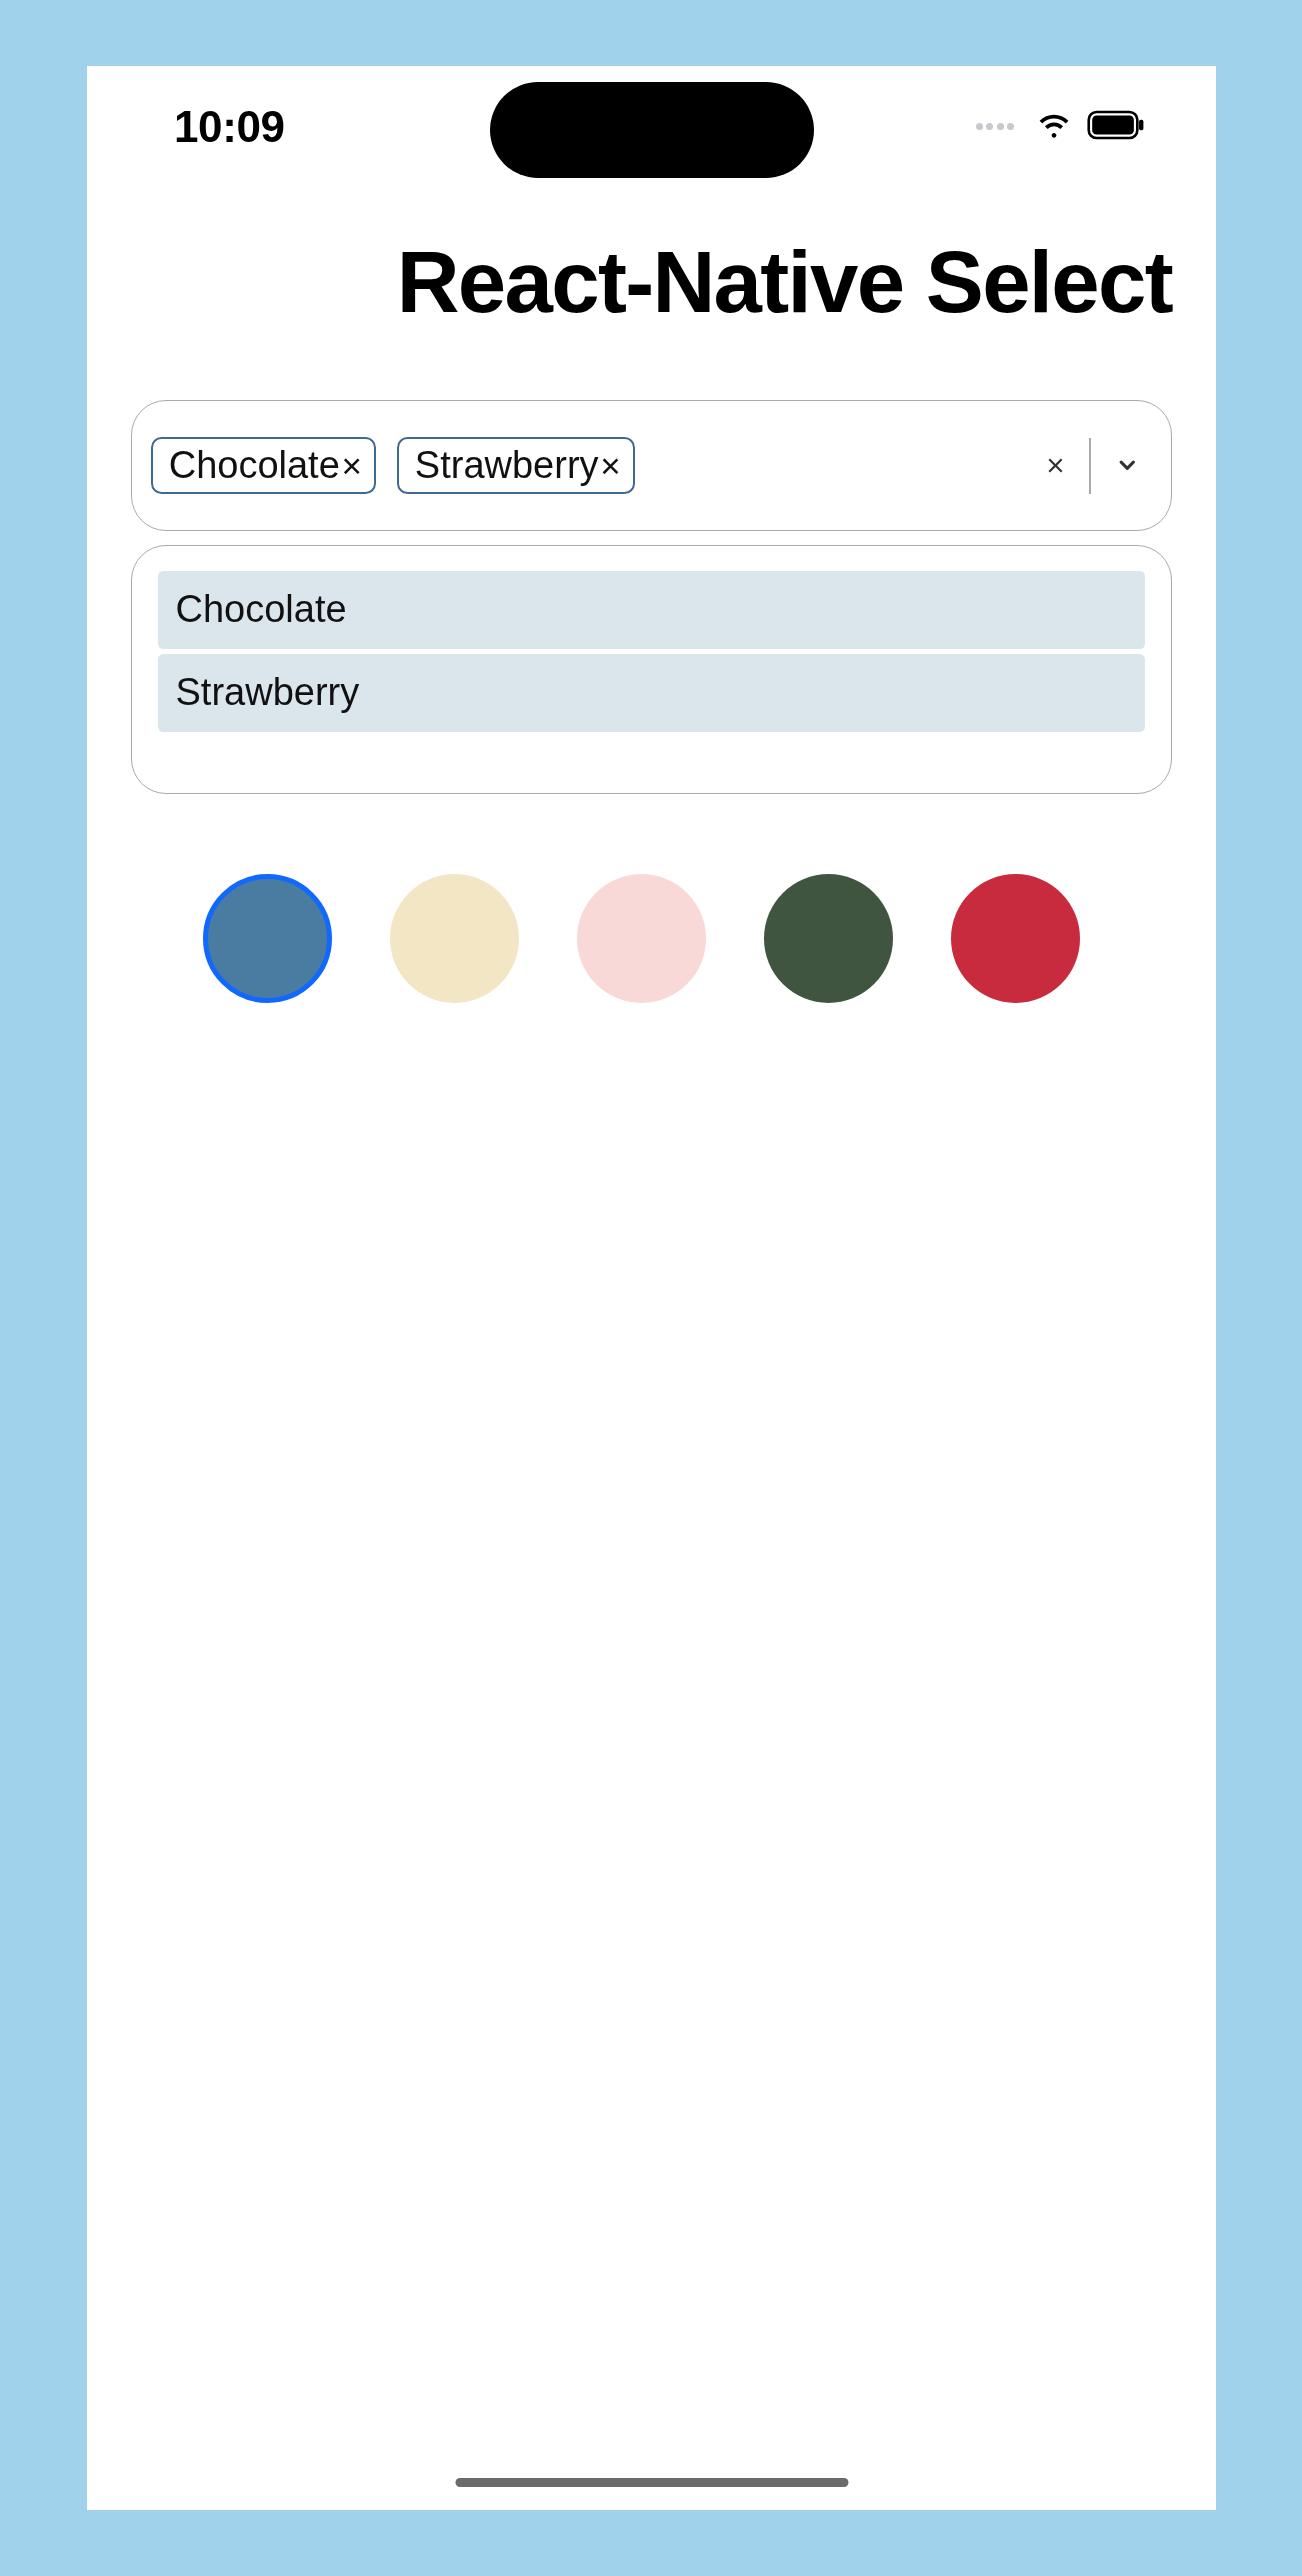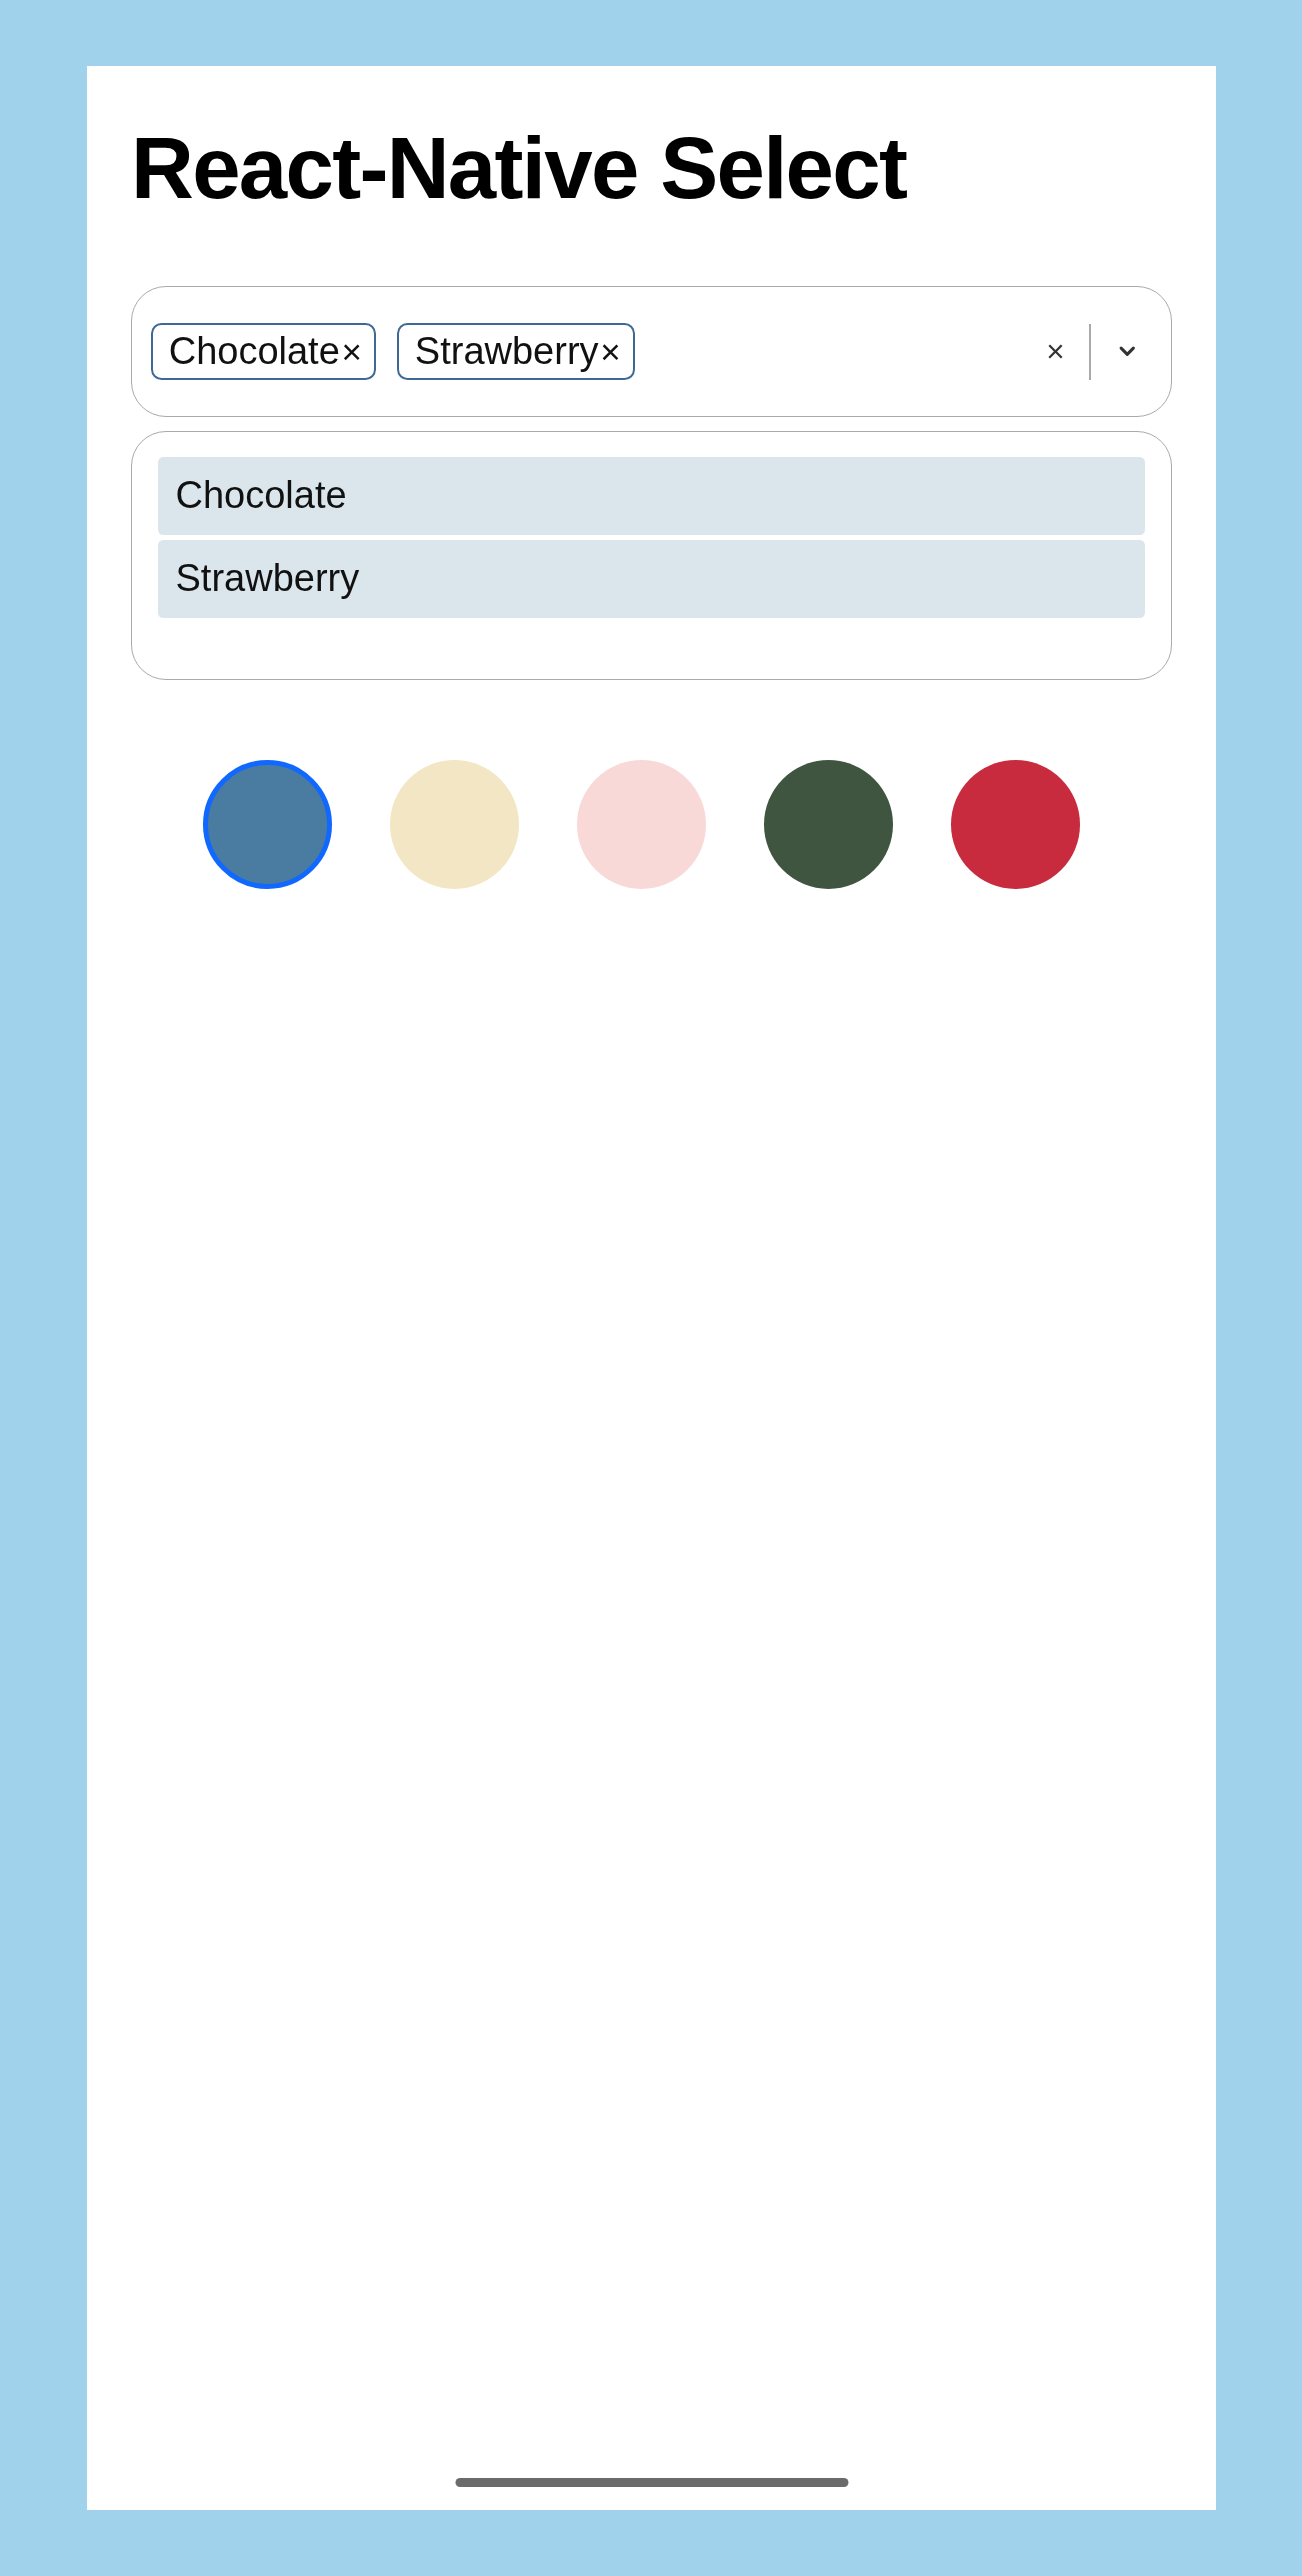--- a/index.html
+++ b/index.html
@@ -62,21 +62,21 @@
     .wifi-icon svg { width: 38px; height: 38px; }
     .battery-icon svg { width: 59px; height: 30px; }
 
     .content {
       padding: 52px 44px 0 44px;
     }
 
     .page-title {
       font-size: 87px;
       font-weight: 600;
-      text-align: left;
+      text-align: right;
       letter-spacing: -1.7px;
       margin-bottom: 68px;
     }
 
     
     .select-control {
       border: 1.7px solid #aaa;
       border-radius: 35px;
       display: flex;
       align-items: center;
@@ -172,20 +172,44 @@
       height: 8.7px;
       background: #6b6b6b;
       border-radius: 8.7px;
     }
   </style>
 </head>
 <body>
 
 <div class="phone">
 
+  <div class="status-bar">
+    <div class="status-time">10:09</div>
+    <div class="notch"></div>
+    <div class="status-right">
+      <div class="status-dots">
+        <span></span>
+          <span></span>
+          <span></span>
+          <span></span>
+      </div>
+      <div class="wifi-icon">
+        <svg viewBox="0 0 24 24" fill="none">
+            <path d="M12 20c.8 0 1.5-.7 1.5-1.5S12.8 17 12 17s-1.5.7-1.5 1.5S11.2 20 12 20zM8 14.5a5.6 5.6 0 0 1 8 0l1.7-1.7a8 8 0 0 0-11.4 0L8 14.5zM4.6 11a10.4 10.4 0 0 1 14.8 0l1.7-1.7a12.8 12.8 0 0 0-18.2 0L4.6 11z" fill="#000"></path>
+          </svg>
+      </div>
+      <div class="battery-icon">
+        <svg viewBox="0 0 68 34">
+            <rect x="2" y="2" width="56" height="30" rx="9" fill="none" stroke="#000" stroke-width="3"></rect>
+            <rect x="6" y="6" width="48" height="22" rx="5" fill="#000"></rect>
+            <rect x="60" y="11" width="5" height="12" rx="2" fill="#000"></rect>
+          </svg>
+      </div>
+    </div>
+  </div>
 
   <div class="content">
 
     <h1 class="page-title">React-Native Select</h1>
 
     <div class="select-control">
       <div class="chips" id="chips">
           <div class="chip">
             <span>Chocolate</span>
             <span class="chip-x">×</span>

